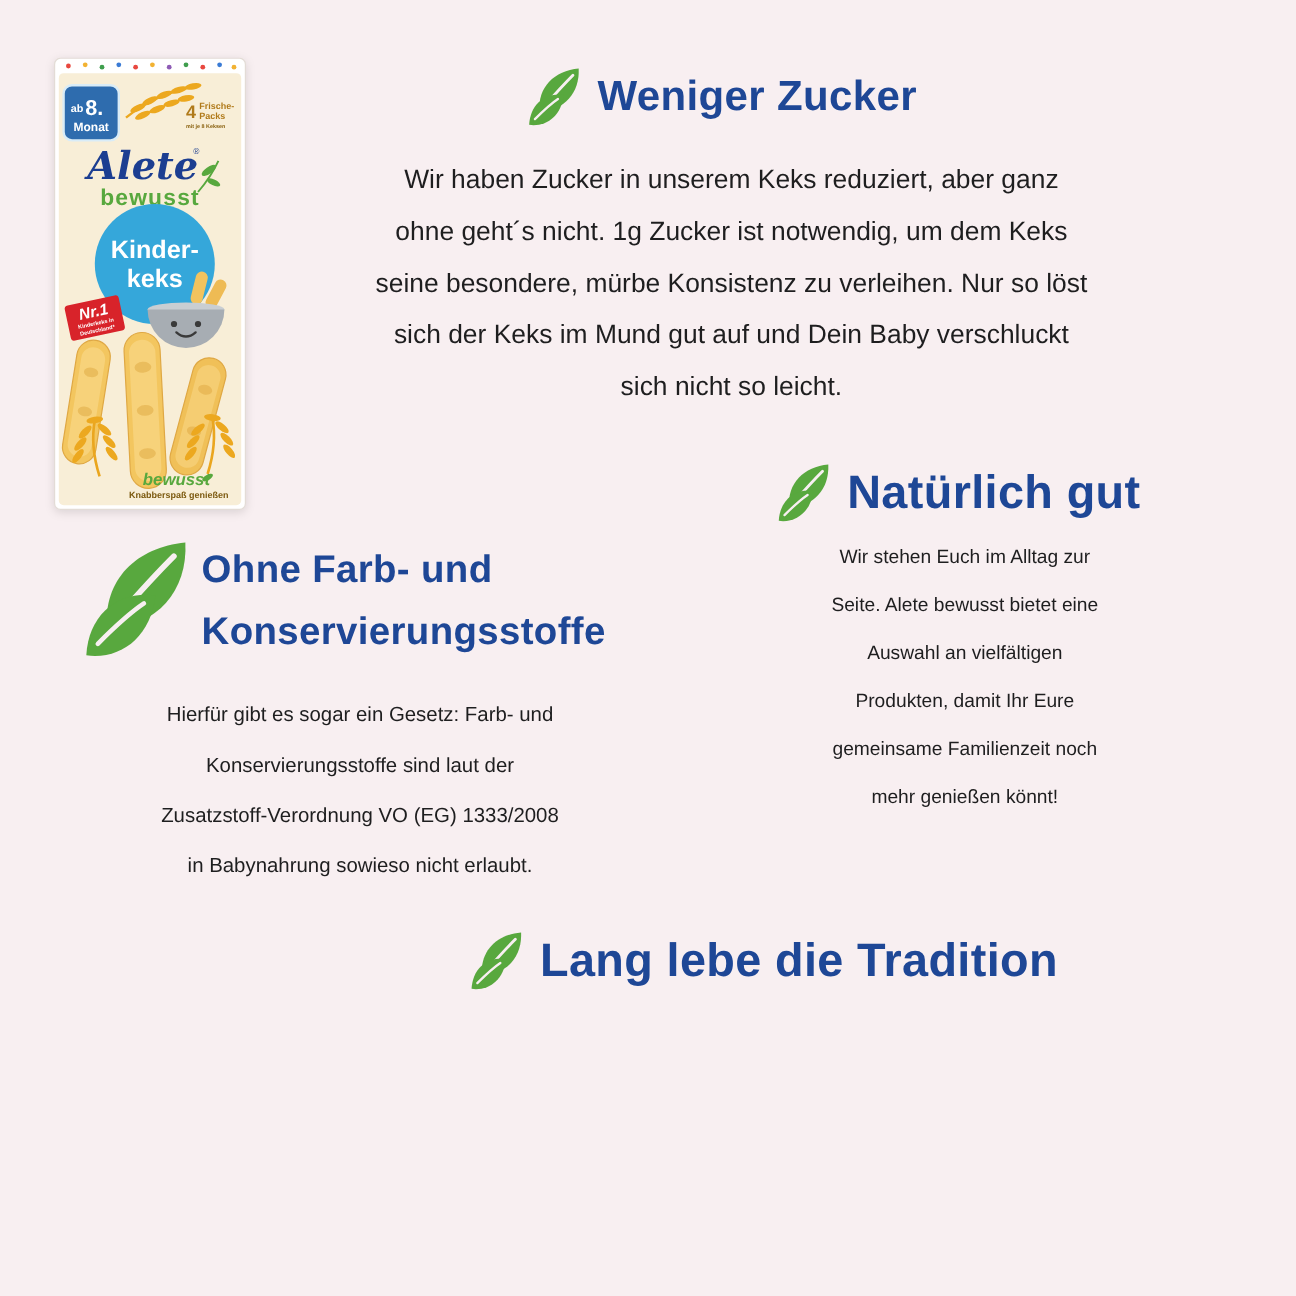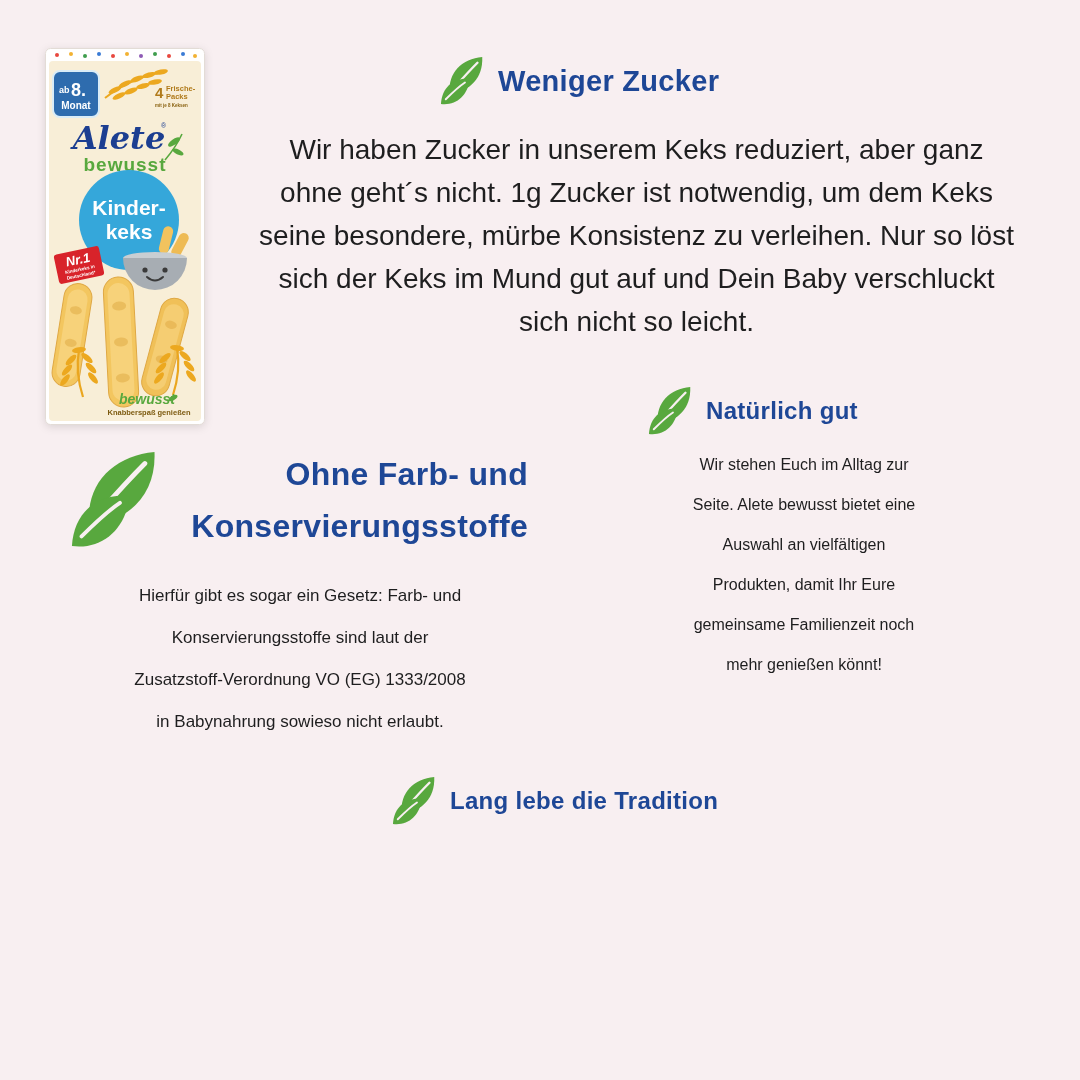--- a/index.html
+++ b/index.html
@@ -6,30 +6,30 @@
   .canvas{
     position:relative;width:1080px;height:1048px;overflow:hidden;
     background:var(--page-bg,#f8eff1);
     font-family:"Liberation Sans",sans-serif;
   }
   .section-head{position:absolute;display:flex;align-items:center;gap:10px;}
   .leaf-sm{width:48px;height:50px;flex:0 0 auto;}
   .leaf-lg{width:96px;height:100px;flex:0 0 auto;}
   .section-title{
     font-weight:bold;color:var(--heading-blue,#1e4796);
-    font-size:24px;letter-spacing:.3px;white-space:nowrap;
+    font-size:39px;letter-spacing:.3px;white-space:nowrap;
   }
-  .title-zucker{font-size:29px;}
-  .title-stack{display:flex;flex-direction:column;align-items:flex-end;width:360px;line-height:52px;}
+  .title-zucker{font-size:35px;}
+  .title-stack{display:flex;flex-direction:column;align-items:flex-start;width:360px;line-height:52px;}
   .title-stack .section-title{font-size:32px;}
   .body-text{
     position:absolute;white-space:pre-line;text-align:center;
     color:var(--body-text,#1e1e1f);
   }
-  .body-zucker{left:239px;top:128px;width:795px;font-size:28px;line-height:43px;}
+  .body-zucker{left:212px;top:128px;width:795px;font-size:22px;line-height:43px;}
   .body-ohne{left:15px;top:575px;width:570px;font-size:17px;line-height:42px;text-align:center;}
   .body-nat{left:588px;top:445px;width:432px;font-size:16px;line-height:40px;}
   .body-trad{left:290px;top:838px;width:600px;font-size:26px;line-height:38px;}
   .head-zucker{left:440px;top:56px;}
   .head-ohne{left:70px;top:448px;gap:2px;}
   .head-nat{left:648px;top:386px;}
   .head-trad{left:392px;top:776px;}
   .product{position:absolute;left:45px;top:48px;width:160px;height:377px;
     filter:drop-shadow(0 2px 4px rgba(0,0,0,.12));}
   .defs-holder{position:absolute;width:0;height:0;overflow:hidden;}

